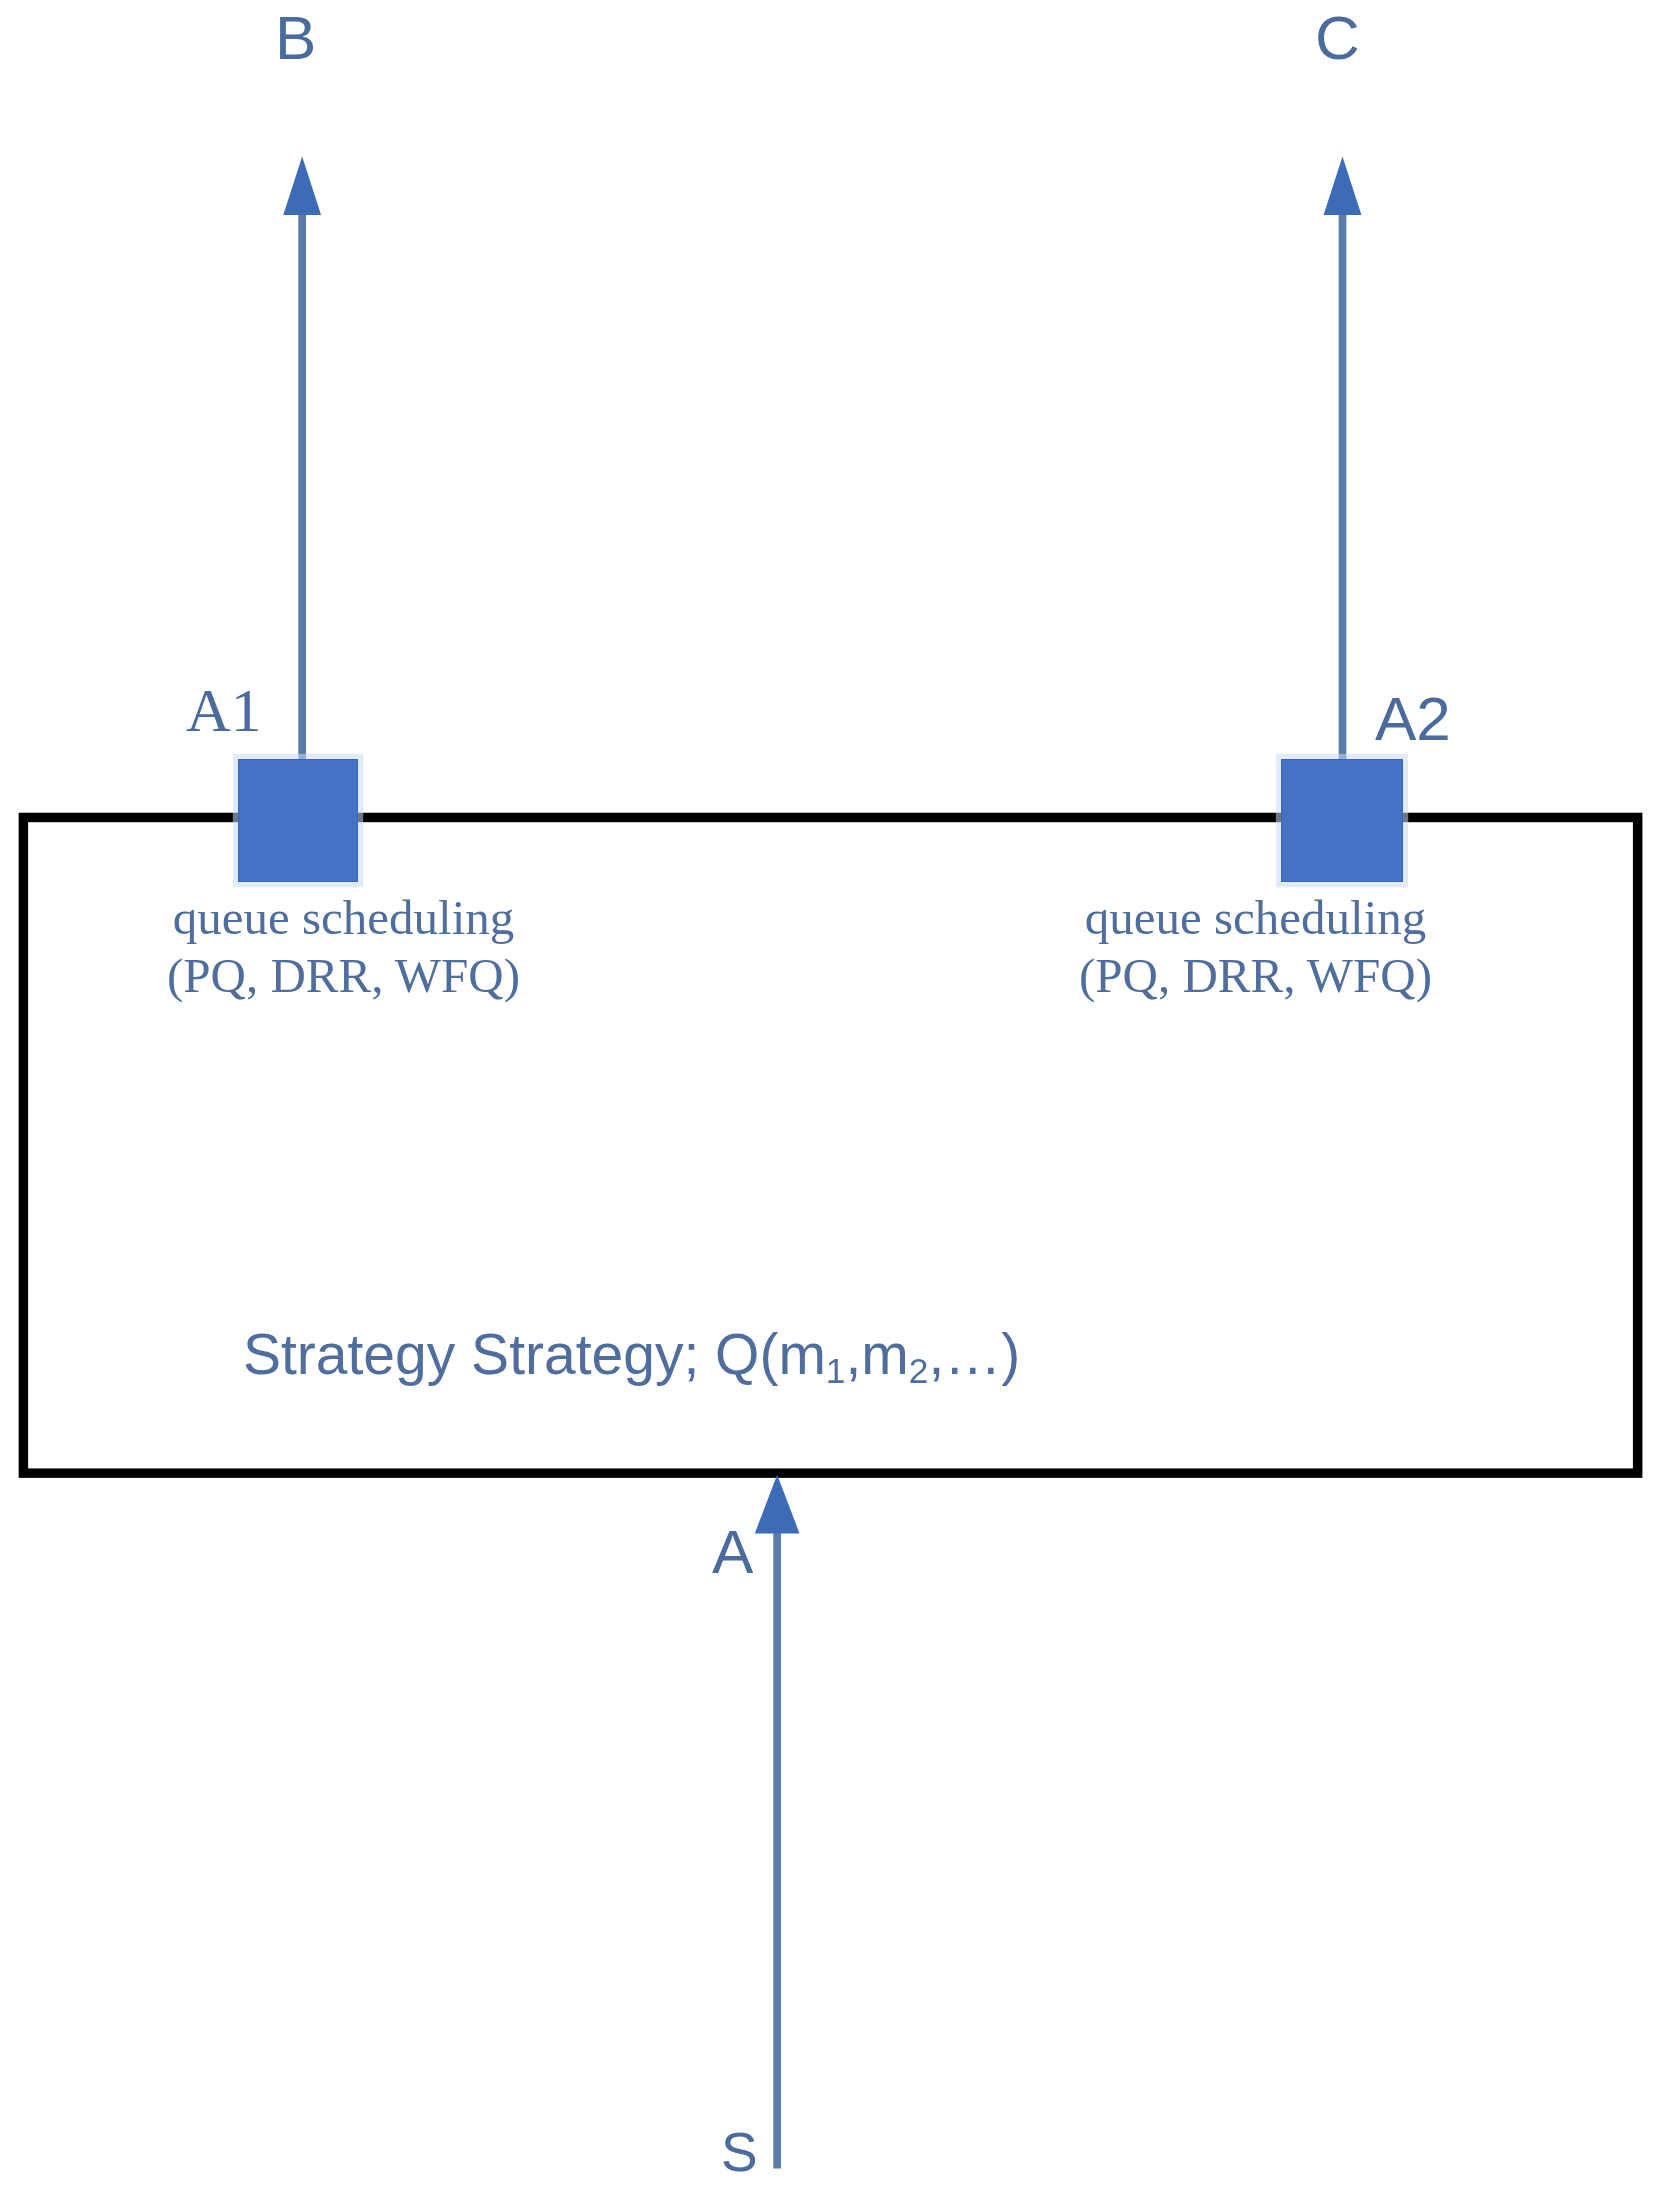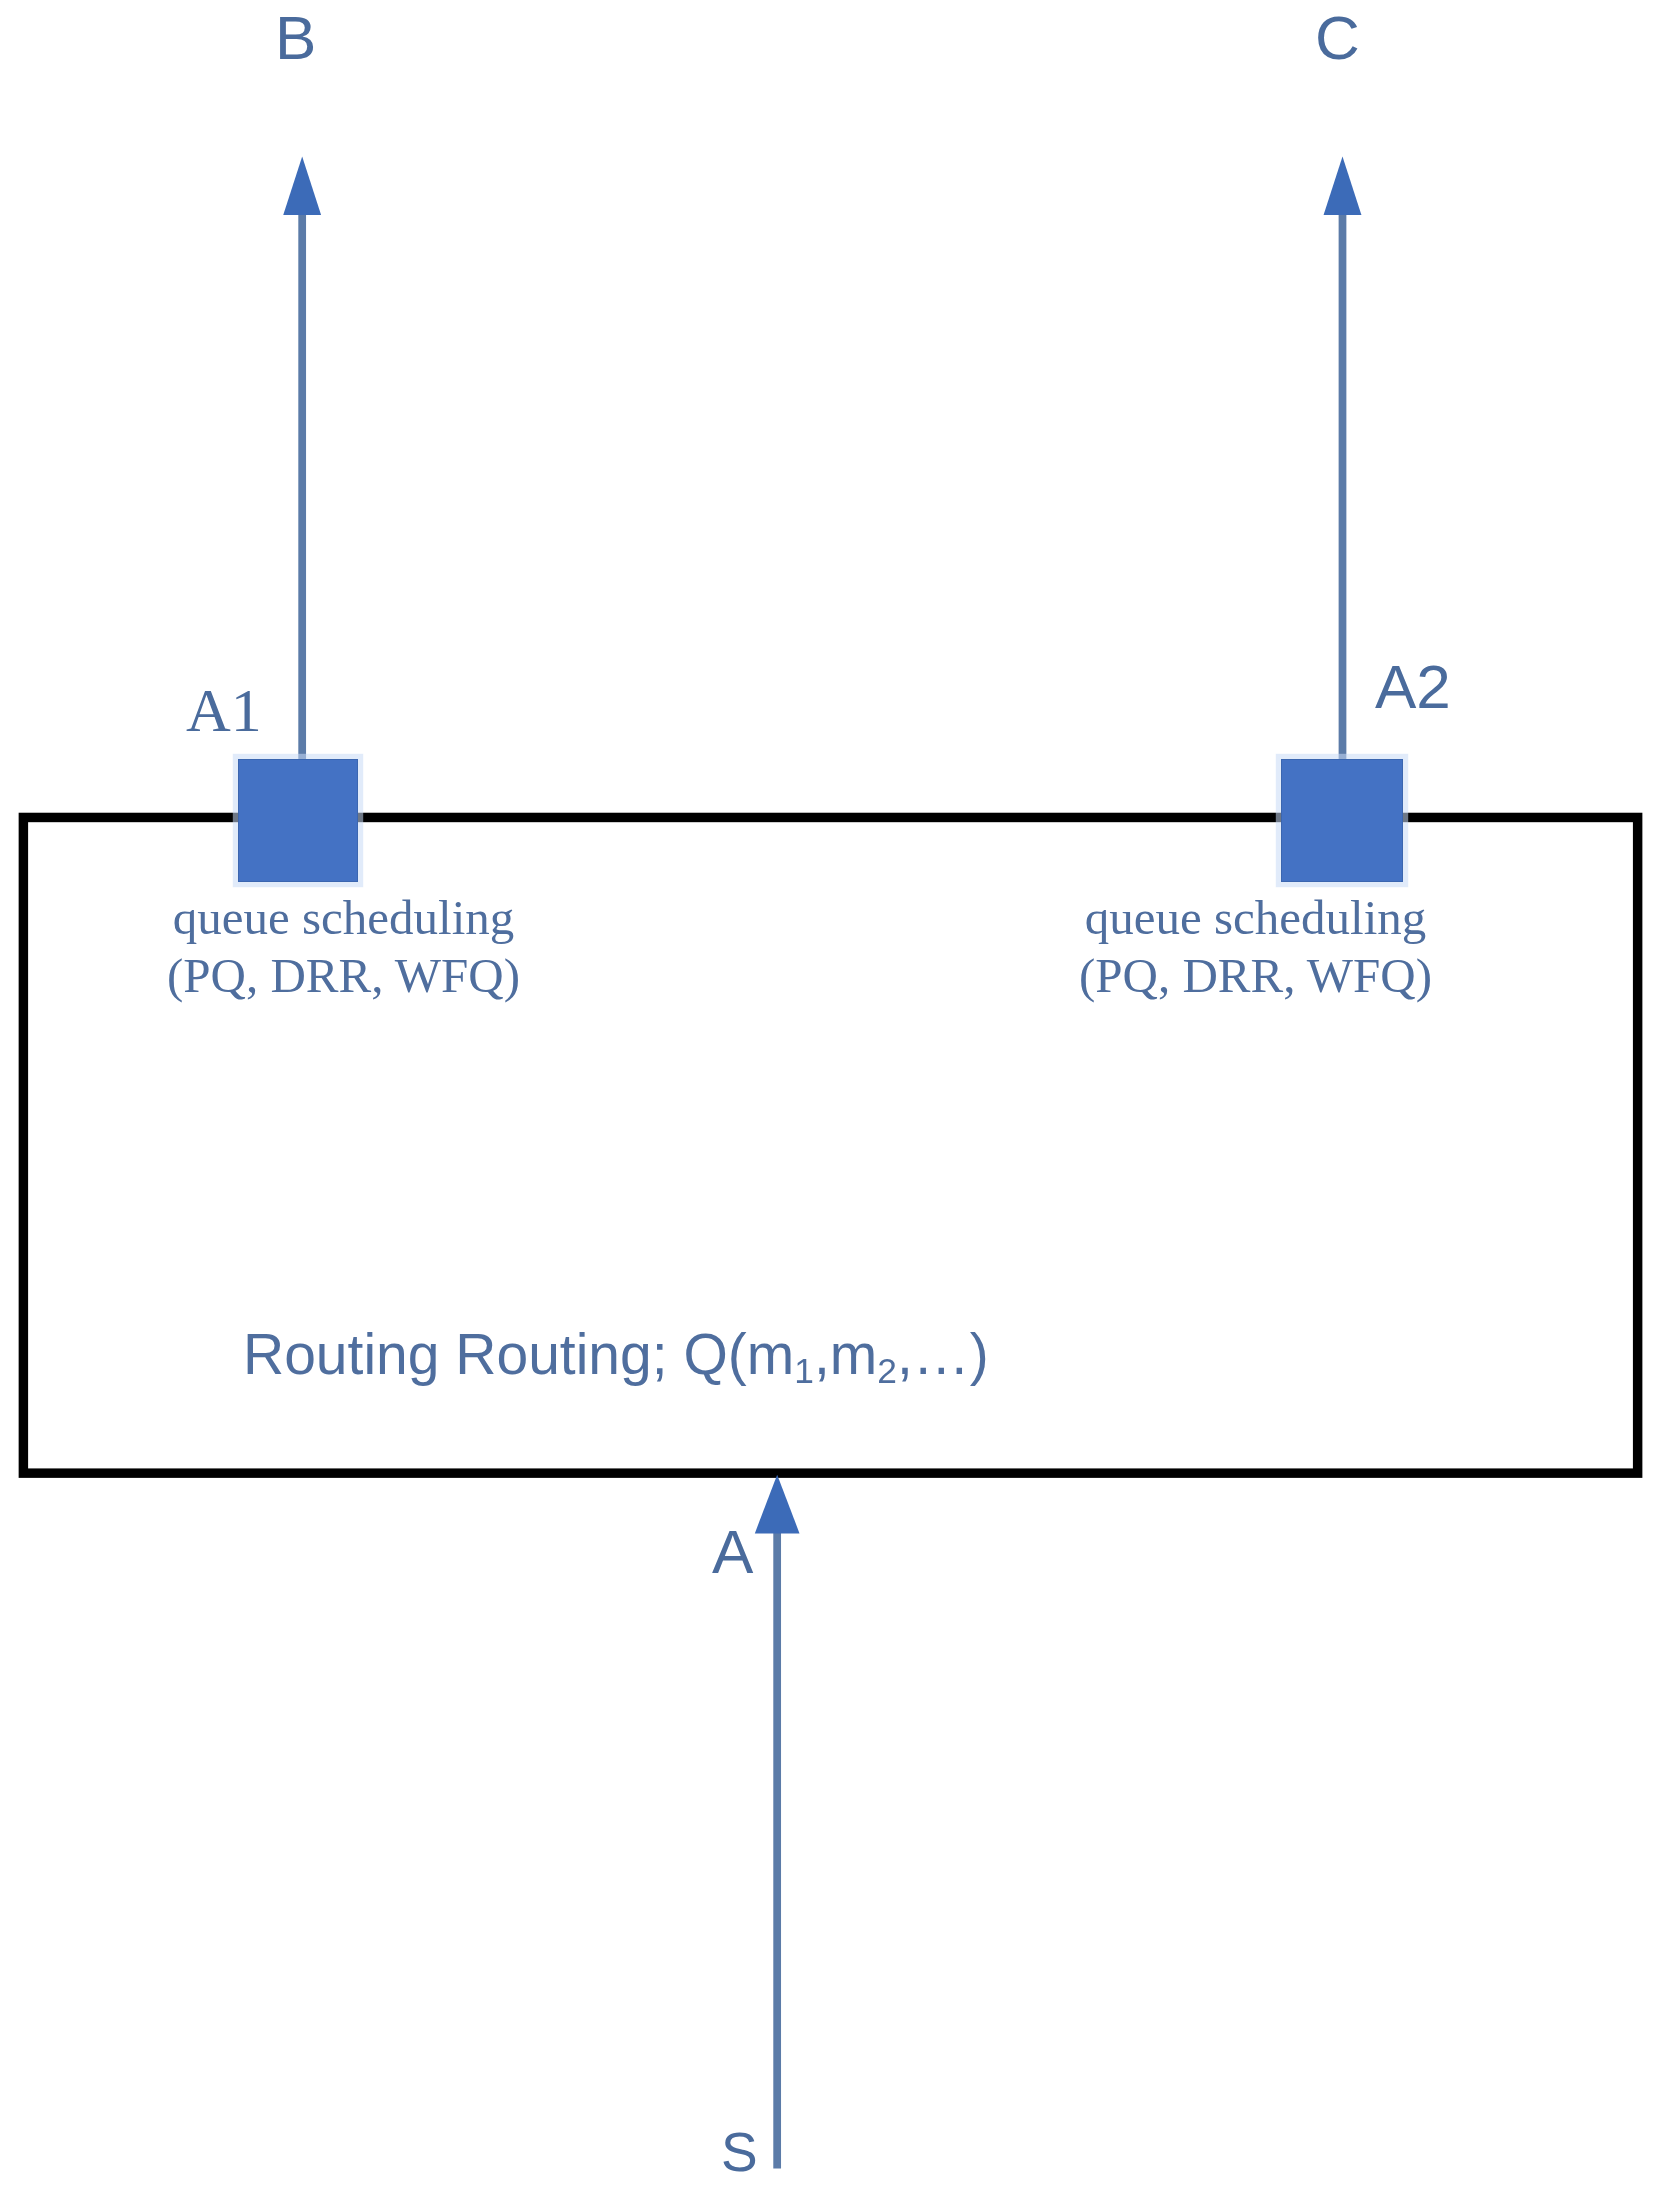--- a/index.html
+++ b/index.html
@@ -94,30 +94,30 @@
   <div class="node-label" style="left:275px; top:6.9px;">B</div>
 
   <div class="node-label" style="left:1315px; top:6.9px;">C</div>
 
   <div class="node-label" style="left:712px; top:1521px;">A</div>
 
   <div class="node-label" style="left:721px; top:2125px; font-size:55px;">S</div>
 
   <div class="node-label" style="left:186px; top:679px;font-family:Liberation Serif, serif;">A1</div>
 
-  <div class="node-label" style="left:1375px; top:656px;">A2</div>
+  <div class="node-label" style="left:1375px; top:688px;">A2</div>
 
   <div class="sched-text" style="left:77px; top:889px; width:533px;">
     <div>queue scheduling</div>
     <div>(PQ, DRR, WFQ)</div>
   </div>
 
   <div class="sched-text" style="left:989px; top:889px; width:533px;">
     <div>queue scheduling</div>
     <div>(PQ, DRR, WFQ)</div>
   </div>
 
   <div class="routing-text" style="left:243px; top:1323px;">
-    <span>Routing Routing; Q(m</span><sub>1</sub><span>,m</span><sub>2</sub><span>,…)</span>
+    <span>Strategy Strategy; Q(m</span><sub>1</sub><span>,m</span><sub>2</sub><span>,…)</span>
   </div>
 
 </div>
 
 
 </body></html>

